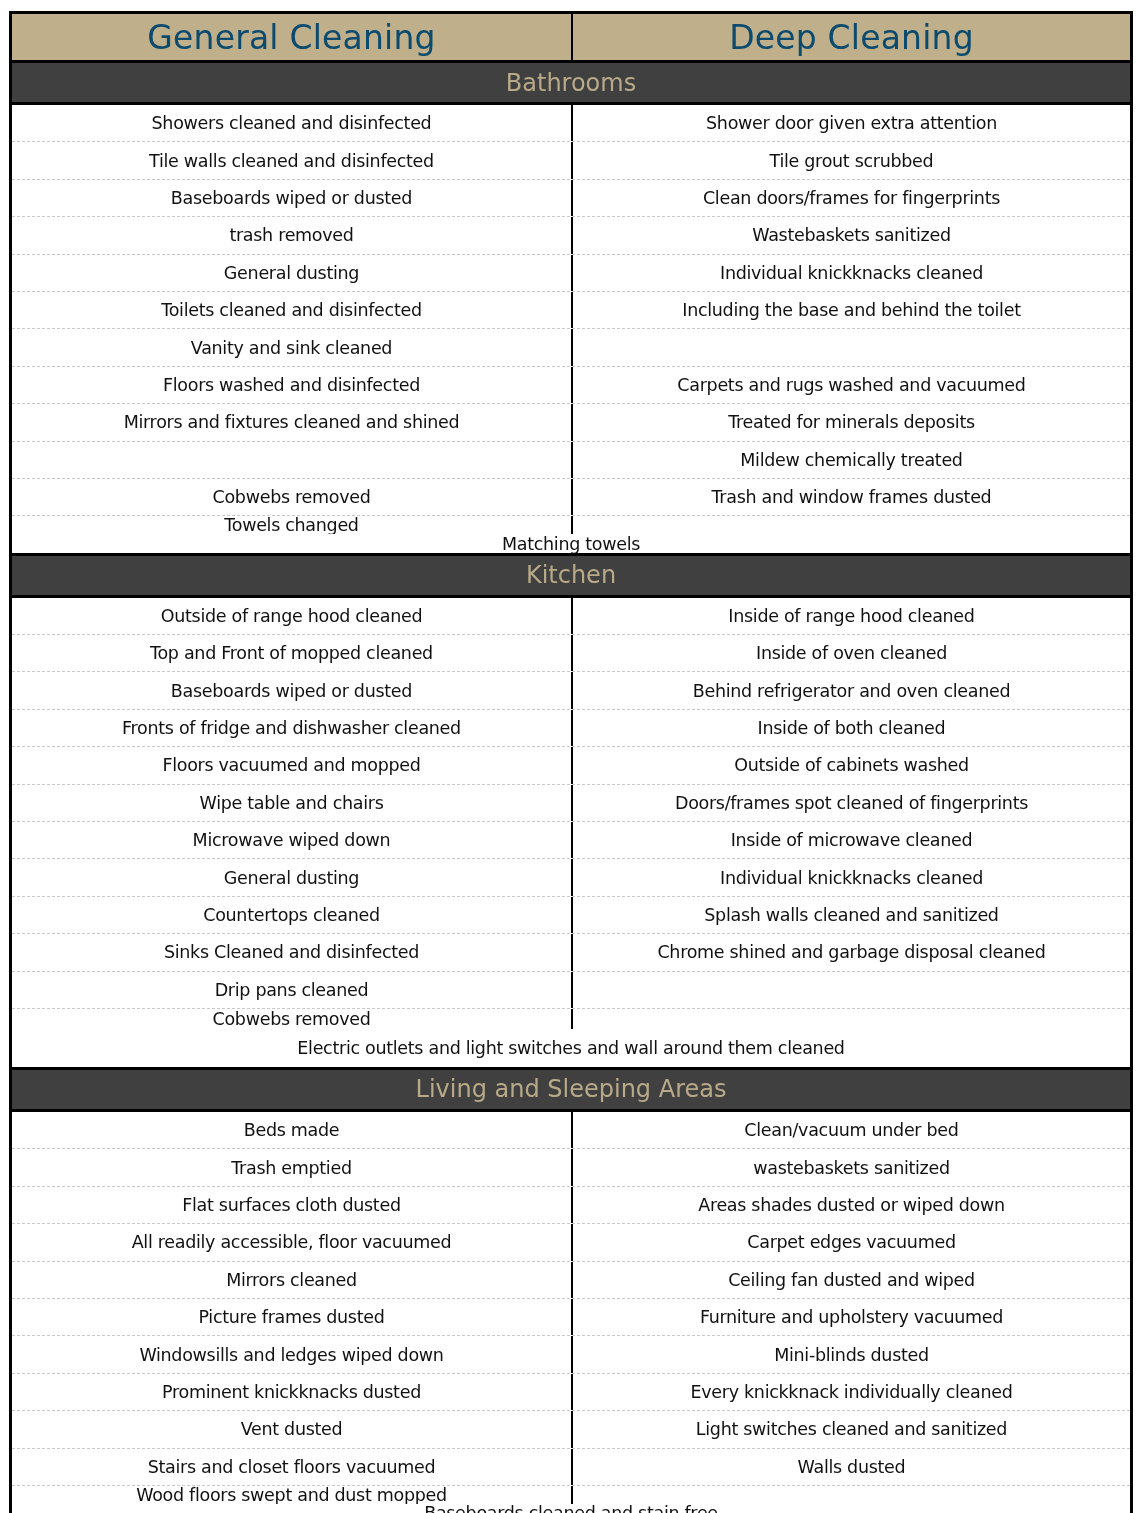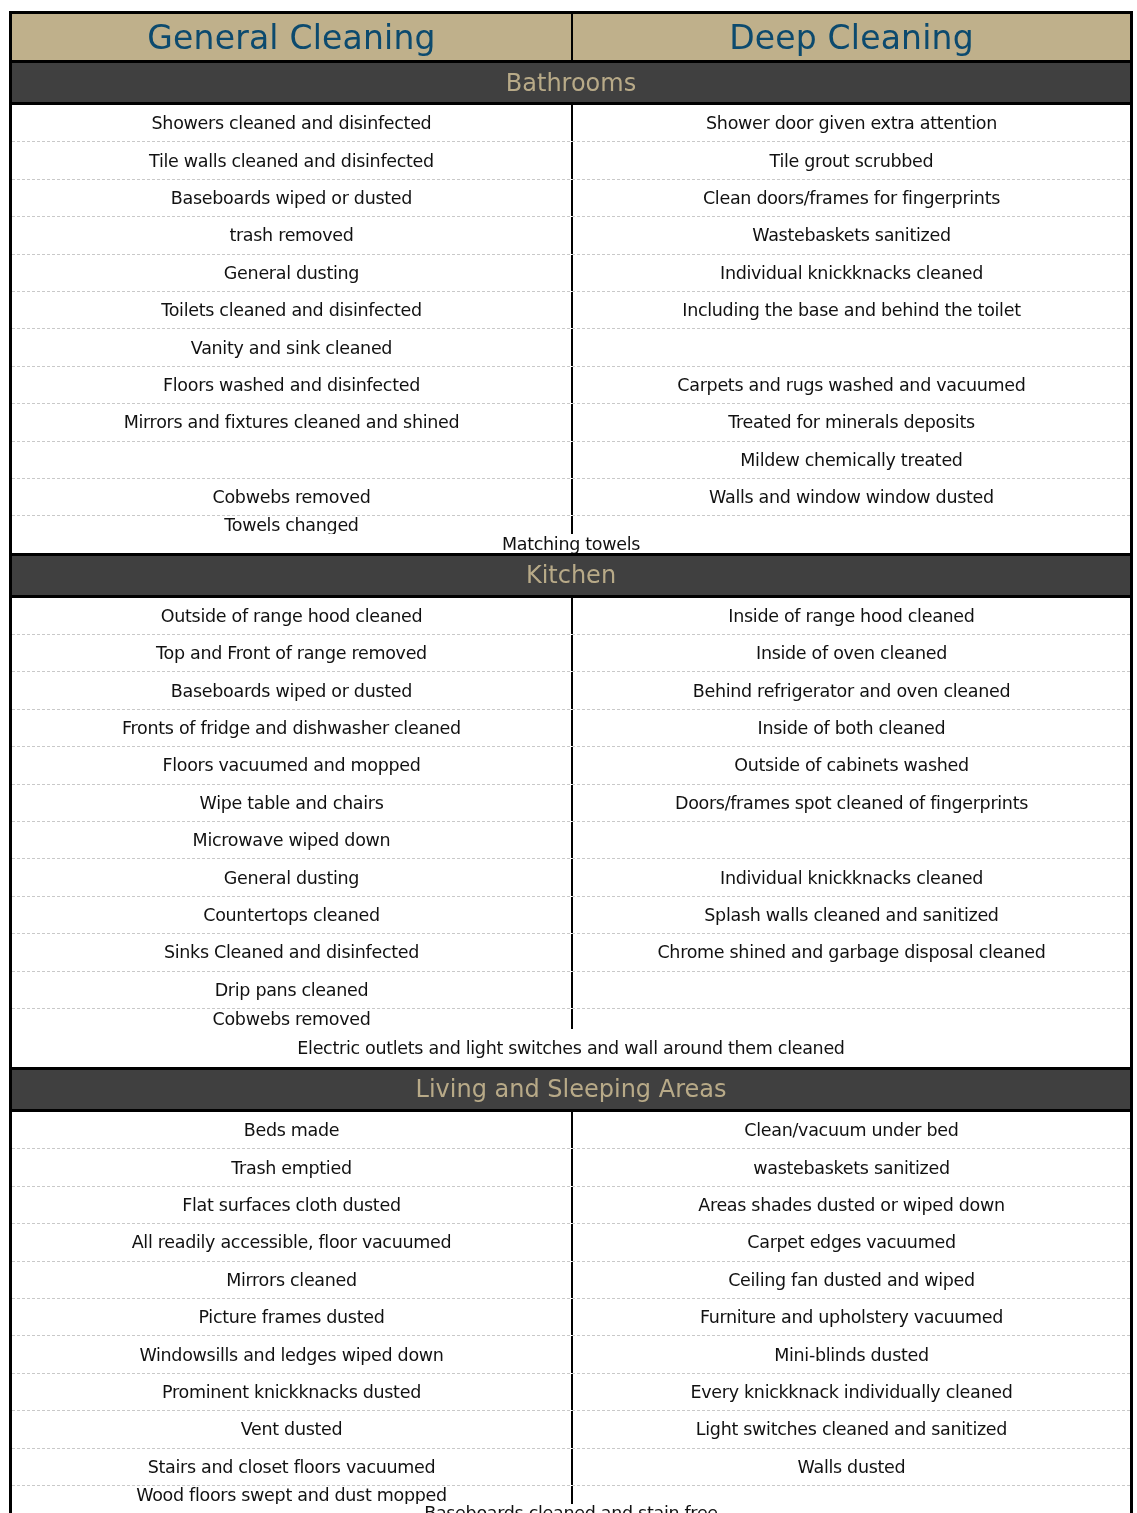--- a/index.html
+++ b/index.html
@@ -79,55 +79,56 @@
         <div class="row">
           <div class="cell left">Mirrors and fixtures cleaned and shined</div>
           <div class="cell right">Treated for minerals deposits</div>
         </div>
         <div class="row">
           <div class="cell left"></div>
           <div class="cell right">Mildew chemically treated</div>
         </div>
         <div class="row">
           <div class="cell left">Cobwebs removed</div>
-          <div class="cell right">Walls and window window dusted</div>
+          <div class="cell right">Trash and window frames dusted</div>
         </div>
         <div class="row">
           <div class="cell left">Towels changed</div>
           <div class="cell right">Matching towels</div>
         </div>
       </div>
       <div class="section-block">
         <div class="section-title">Kitchen</div>
         <div class="row">
           <div class="cell left">Outside of range hood cleaned</div>
           <div class="cell right">Inside of range hood cleaned</div>
         </div>
         <div class="row">
-          <div class="cell left">Top and Front of range removed</div>
+          <div class="cell left">Top and Front of mopped cleaned</div>
           <div class="cell right">Inside of oven cleaned</div>
         </div>
         <div class="row">
           <div class="cell left">Baseboards wiped or dusted</div>
           <div class="cell right">Behind refrigerator and oven cleaned</div>
         </div>
         <div class="row">
           <div class="cell left">Fronts of fridge and dishwasher cleaned</div>
           <div class="cell right">Inside of both cleaned</div>
         </div>
         <div class="row">
           <div class="cell left">Floors vacuumed and mopped</div>
           <div class="cell right">Outside of cabinets washed</div>
         </div>
         <div class="row">
           <div class="cell left">Wipe table and chairs</div>
           <div class="cell right">Doors/frames spot cleaned of fingerprints</div>
         </div>
         <div class="row">
           <div class="cell left">Microwave wiped down</div>
+          <div class="cell right">Inside of microwave cleaned</div>
         </div>
         <div class="row">
           <div class="cell left">General dusting</div>
           <div class="cell right">Individual knickknacks cleaned</div>
         </div>
         <div class="row">
           <div class="cell left">Countertops cleaned</div>
           <div class="cell right">Splash walls cleaned and sanitized</div>
         </div>
         <div class="row">

